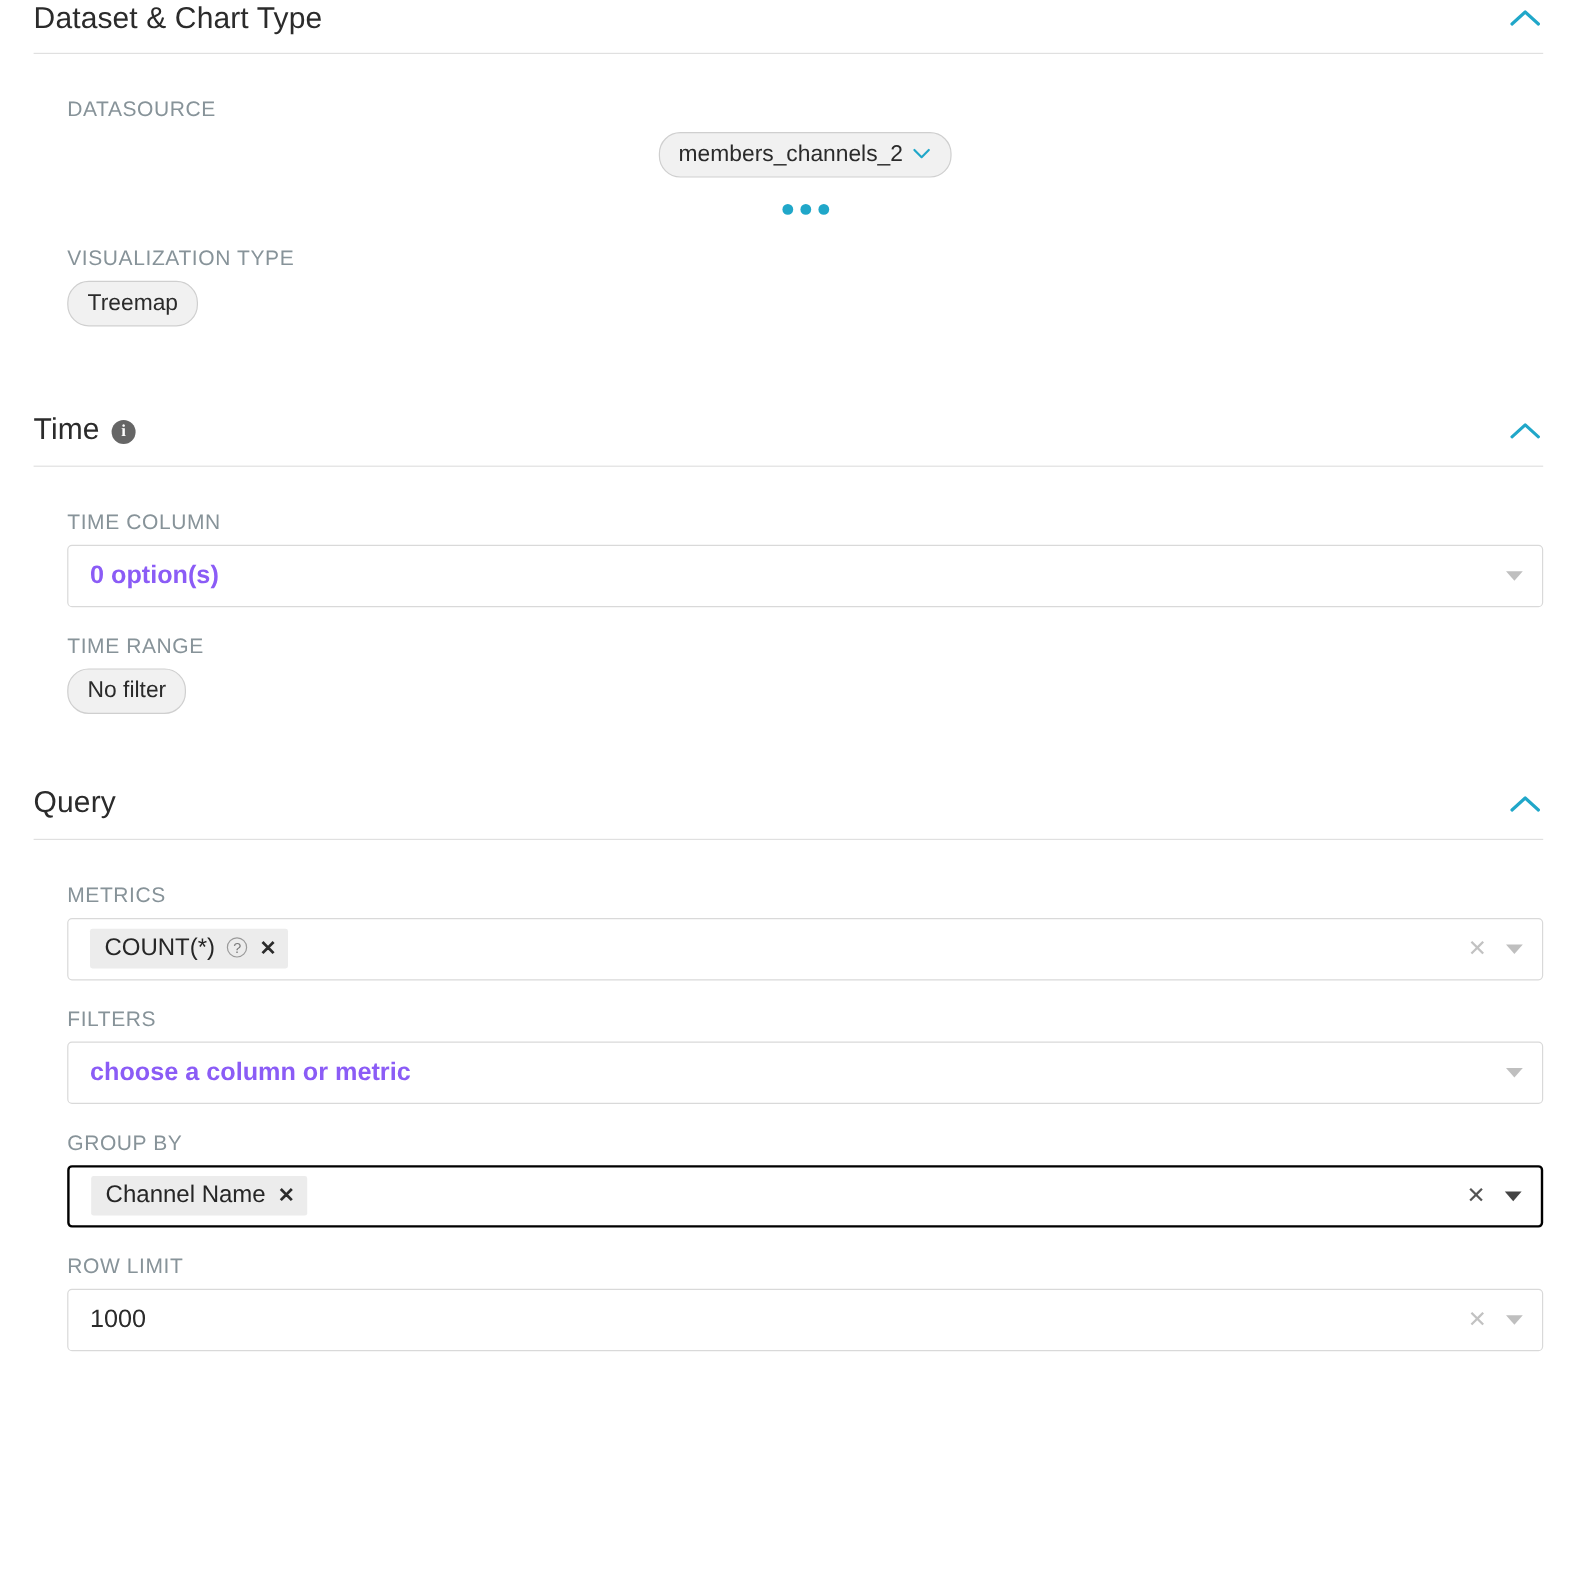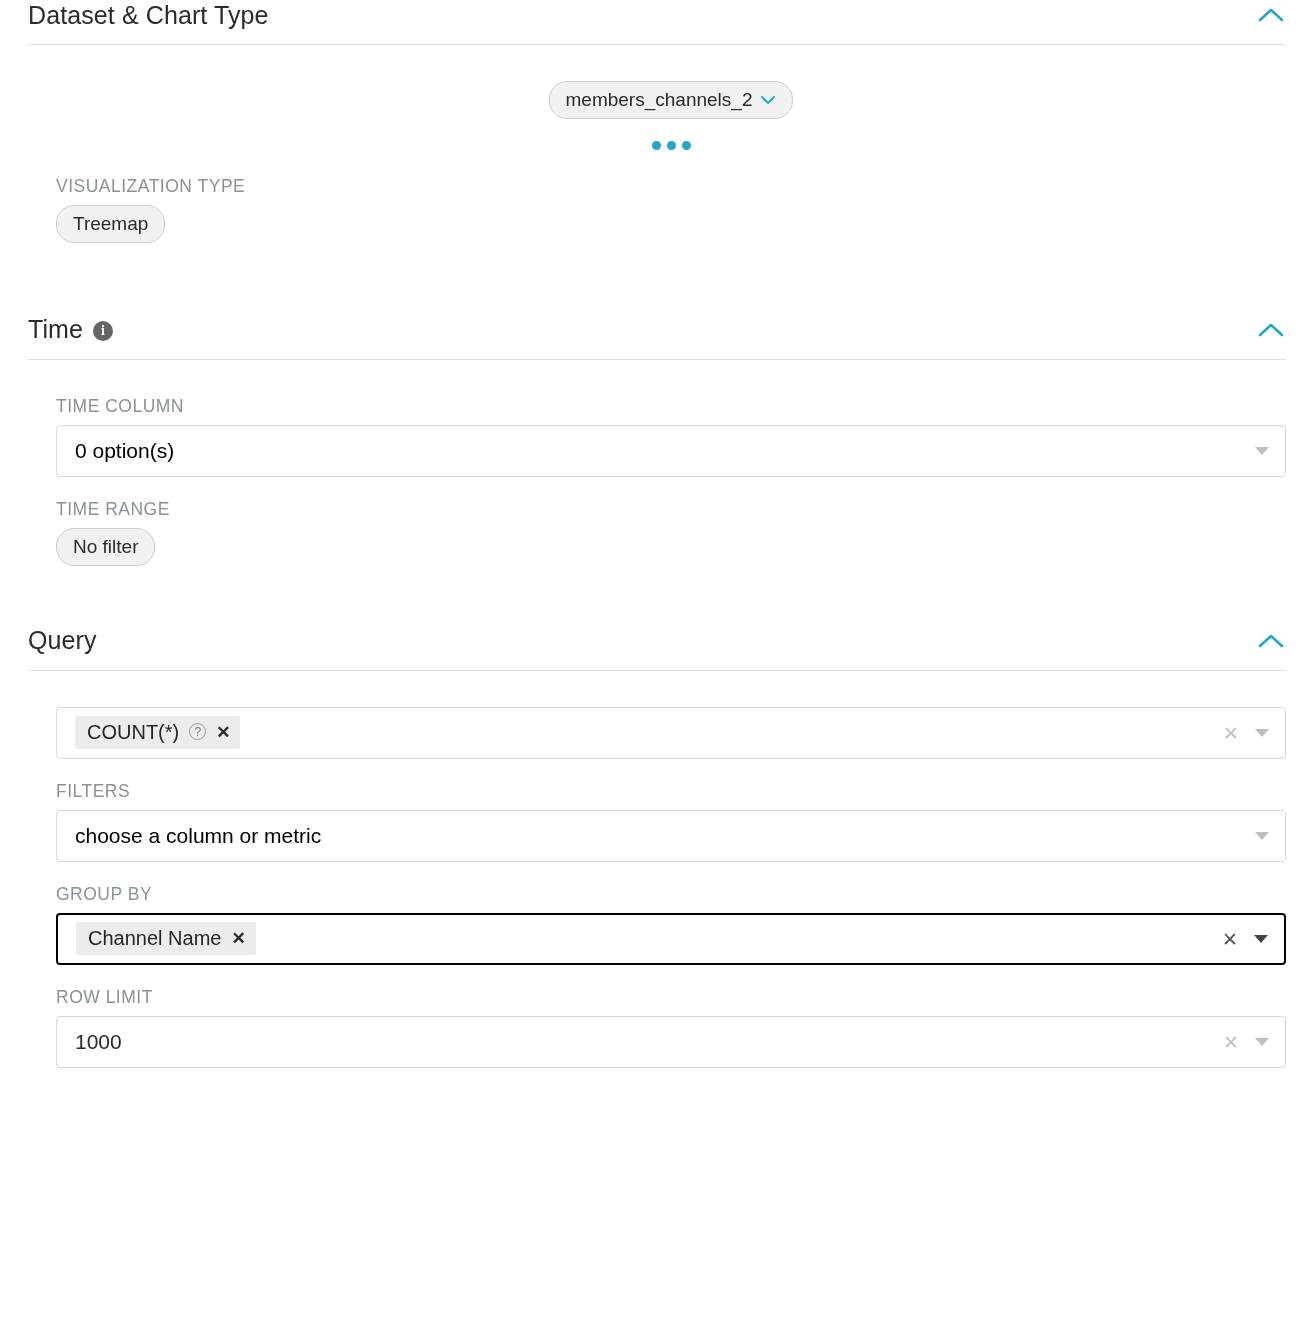--- a/index.html
+++ b/index.html
@@ -130,21 +130,21 @@
     border-radius: 4px;
     background: #fff;
     height: 52px;
     display: flex;
     align-items: center;
     padding: 0 56px 0 18px;
     font-size: 21px;
     color: #2b2b2b;
     cursor: pointer;
   }
-  .select.placeholder-text { color: #000000; }
+  .select.placeholder-text { color: #8b5cf6; font-weight: bold; }
   .select .arrow {
     position: absolute;
     right: 16px;
     top: 50%;
     transform: translateY(-50%);
     width: 0; height: 0;
     border-left: 7px solid transparent;
     border-right: 7px solid transparent;
     border-top: 8px solid #bfbfbf;
   }
@@ -213,20 +213,21 @@
       <div class="chev">
         <svg width="28" height="18" viewBox="0 0 28 18">
             <polyline points="3,14 14,4 25,14" fill="none" stroke="#20a7c9" stroke-width="2.6" stroke-linecap="round" stroke-linejoin="round"></polyline>
           </svg>
       </div>
     </div>
 
     <div class="gap-md"></div>
 
     <div class="field">
+      <div class="field-label">DATASOURCE</div>
       <div class="datasource-row">
         <div class="pill">
           <span>members_channels_2</span>
           <span class="caret">
             <svg width="16" height="10" viewBox="0 0 16 10">
                 <polyline points="2,2 8,8 14,2" fill="none" stroke="#20a7c9" stroke-width="1.8" stroke-linecap="round" stroke-linejoin="round"></polyline>
               </svg>
           </span>
         </div>
         <div class="dots">
@@ -290,20 +291,21 @@
       <div class="chev">
         <svg width="28" height="18" viewBox="0 0 28 18">
             <polyline points="3,14 14,4 25,14" fill="none" stroke="#20a7c9" stroke-width="2.6" stroke-linecap="round" stroke-linejoin="round"></polyline>
           </svg>
       </div>
     </div>
 
     <div class="gap-md"></div>
 
     <div class="field">
+      <div class="field-label">METRICS</div>
       <div class="select">
         <span class="tag">
           <span>COUNT(*)</span>
           <span class="q">?</span>
           <span class="tag-x">✕</span>
         </span>
         <span class="clear-x">✕</span>
         <span class="arrow"></span>
       </div>
     </div>

